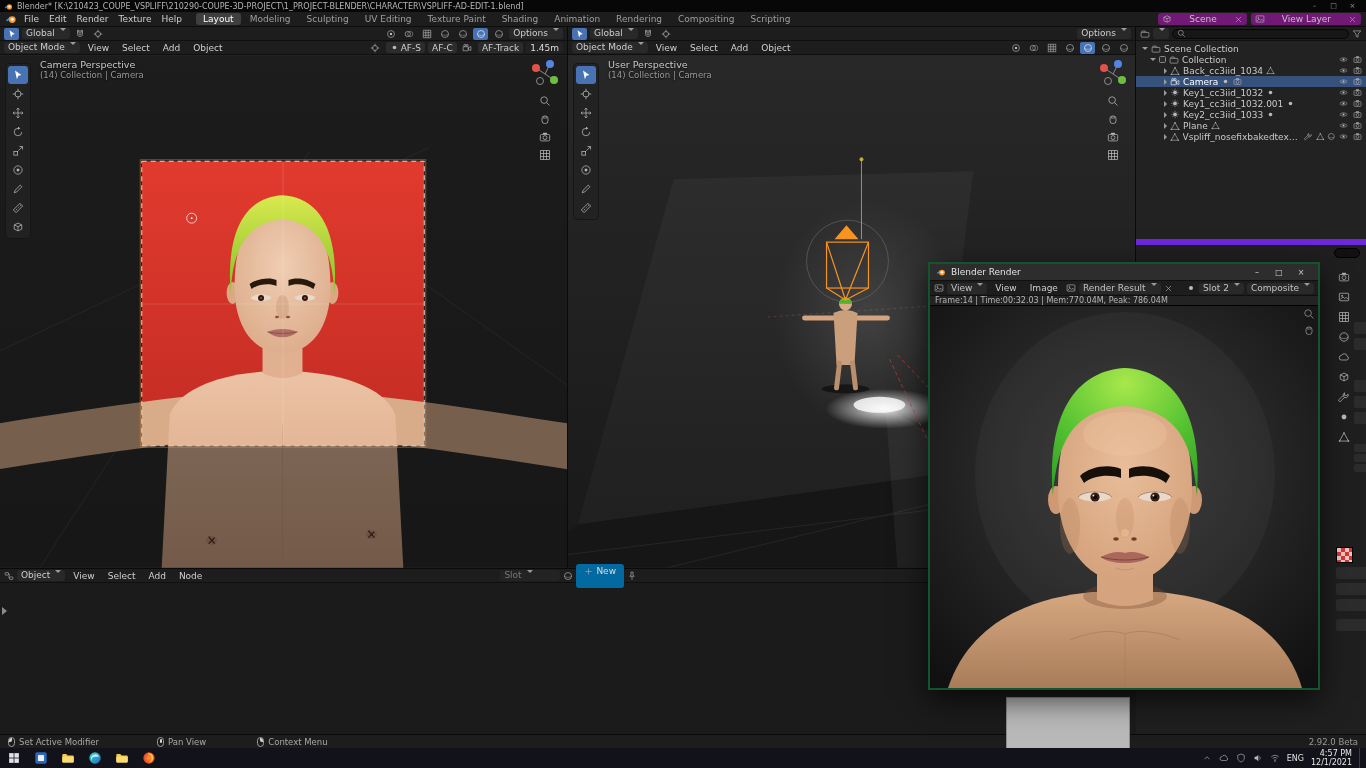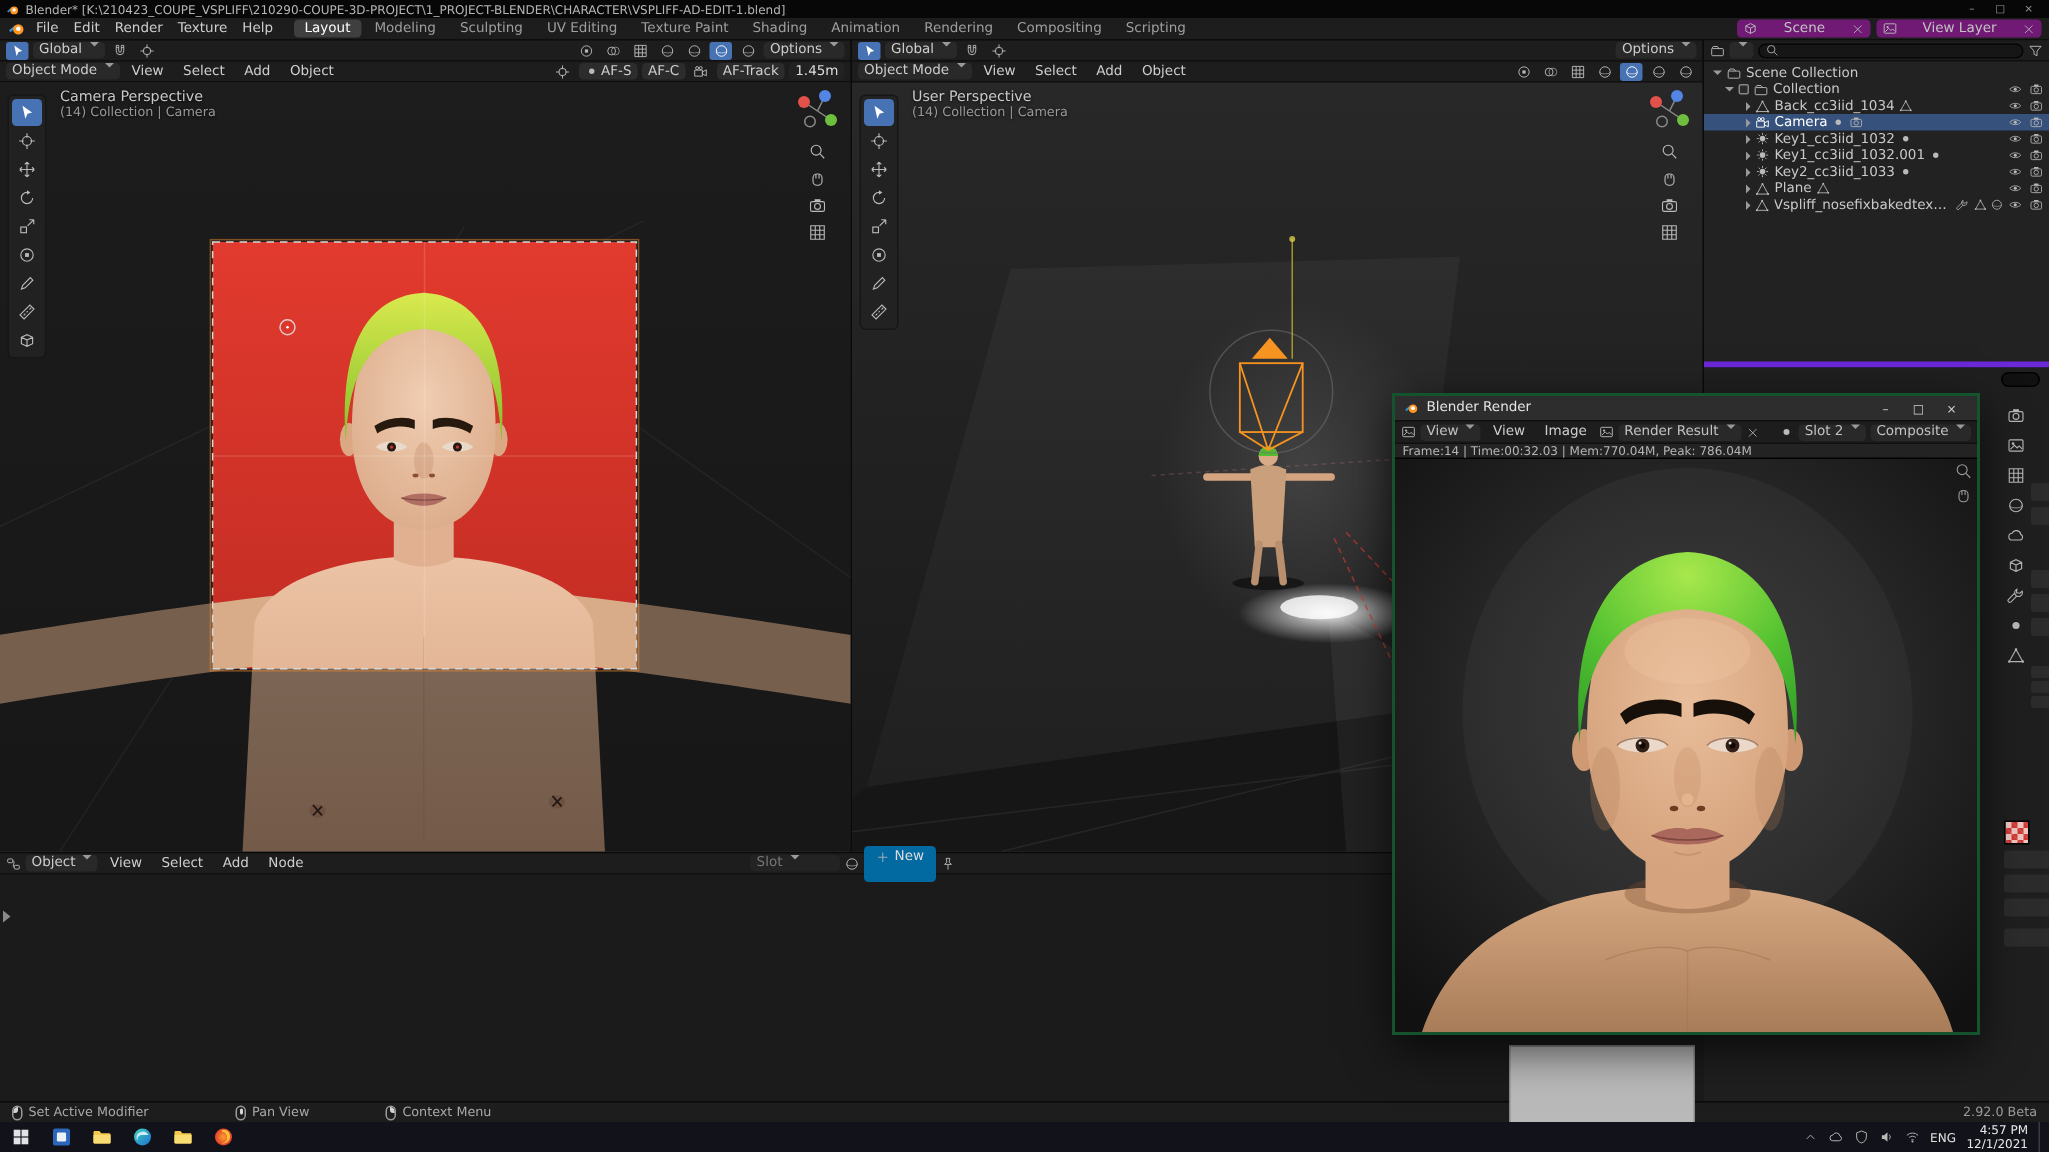--- a/index.html
+++ b/index.html
@@ -31,21 +31,21 @@
 .tbtn{background:#2c2c2c;border-radius:3px;padding:0 4px;height:11px;display:inline-flex;align-items:center;gap:2px}
 .vfield{background:#222;border-radius:3px;padding:0 4px;height:11px;display:inline-flex;align-items:center;color:#ddd}
 .vp-canvas{position:relative;height:513px;overflow:hidden;background:#262626}
 .vtools{position:absolute;left:5px;top:8px;display:flex;flex-direction:column;gap:1px;background:rgba(34,34,34,.88);padding:2px;border-radius:4px;border:1px solid #161616}
 .vtool{width:20px;height:18px;display:flex;align-items:center;justify-content:center;border-radius:3px}
 .vtool.on{background:#4772b3}.vtool.on svg{color:#fff}
 .vplabel{position:absolute;left:40px;top:4px;line-height:11px;font-size:9.5px;color:#c9c9c9;text-shadow:0 1px 2px rgba(0,0,0,.8)}
 .vplabel .sub{font-size:8.5px;color:#999}
 .vpnav{position:absolute;right:7px;top:4px;display:flex;flex-direction:column;align-items:center;gap:6px}
 
-.outliner{position:absolute;left:1136px;top:27px;width:230px;height:218px;background:#222222;border-bottom:4px solid #6d28d9}
+.outliner{position:absolute;left:1136px;top:27px;width:230px;height:218px;background:#222222;border-bottom:6px solid #6d28d9}
 .srch{background:#161616;border:1px solid #060606;border-radius:7px;height:10px;flex:1;display:flex;align-items:center;padding:0 4px;gap:3px}
 .orow{height:11px;display:flex;align-items:center;gap:3px;padding:0 30px 0 6px;position:relative;font-size:9px;color:#c9c9c9;white-space:nowrap}
 .orow.sel{background:#35517c;color:#fff}
 .orow .rt{position:absolute;right:4px;display:flex;gap:5px;color:#8f8f8f}
 .tri{width:0;height:0;border-left:3.5px solid #9a9a9a;border-top:3px solid transparent;border-bottom:3px solid transparent;flex:0 0 auto}
 .trid{width:0;height:0;border-top:3.5px solid #9a9a9a;border-left:3px solid transparent;border-right:3px solid transparent;flex:0 0 auto}
 .chk{width:7px;height:7px;border:1px solid #888;border-radius:1.5px;background:#2a2a2a;display:inline-flex;align-items:center;justify-content:center}
 
 .props{position:absolute;left:1136px;top:245px;width:230px;height:489px;background:#1f1f1f;overflow:hidden}
 .ptabs{position:absolute;left:202px;top:26px;display:flex;flex-direction:column;gap:8px}

